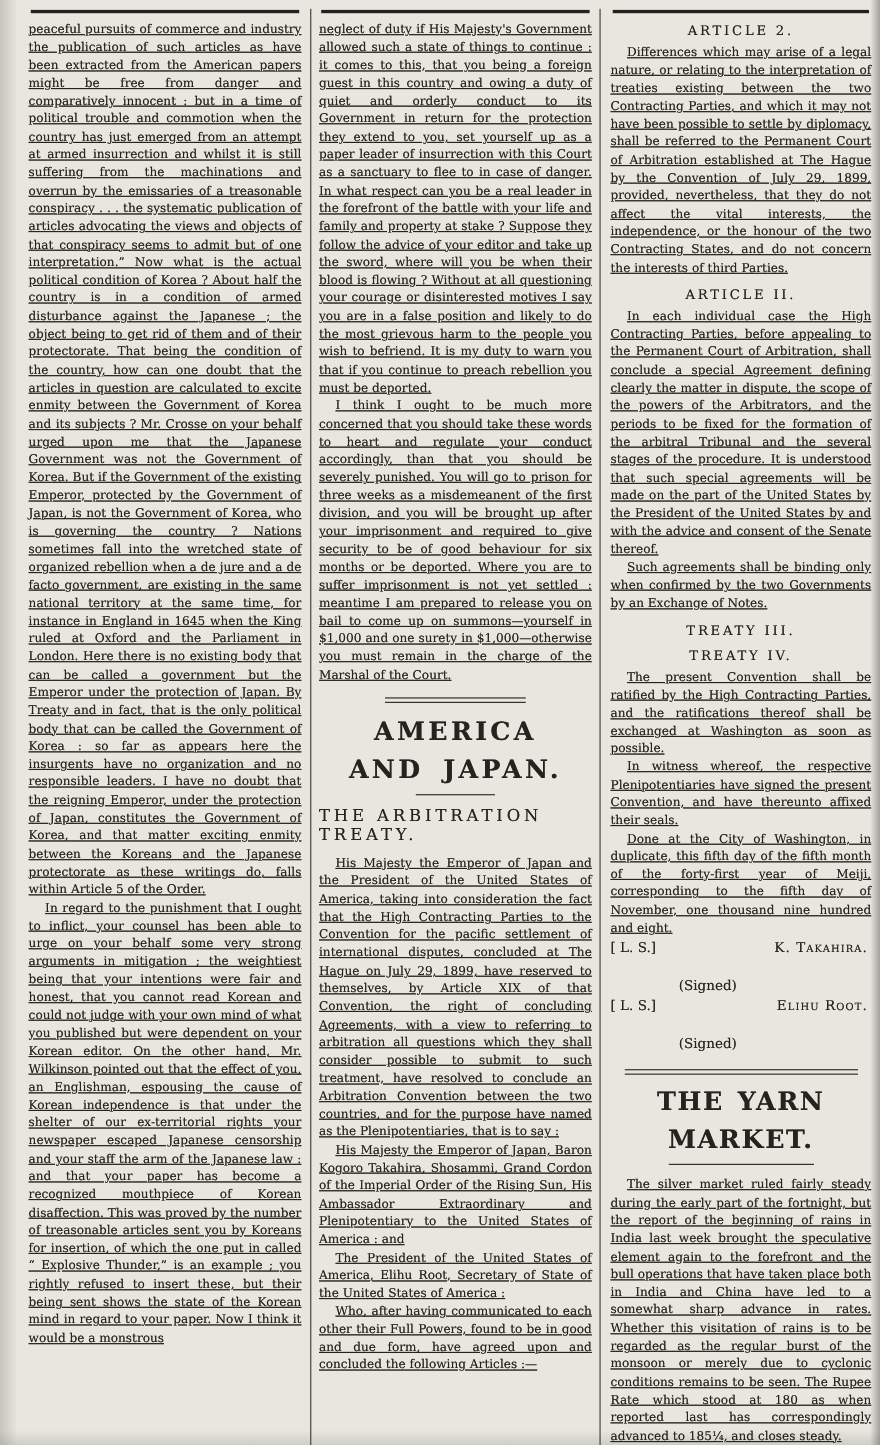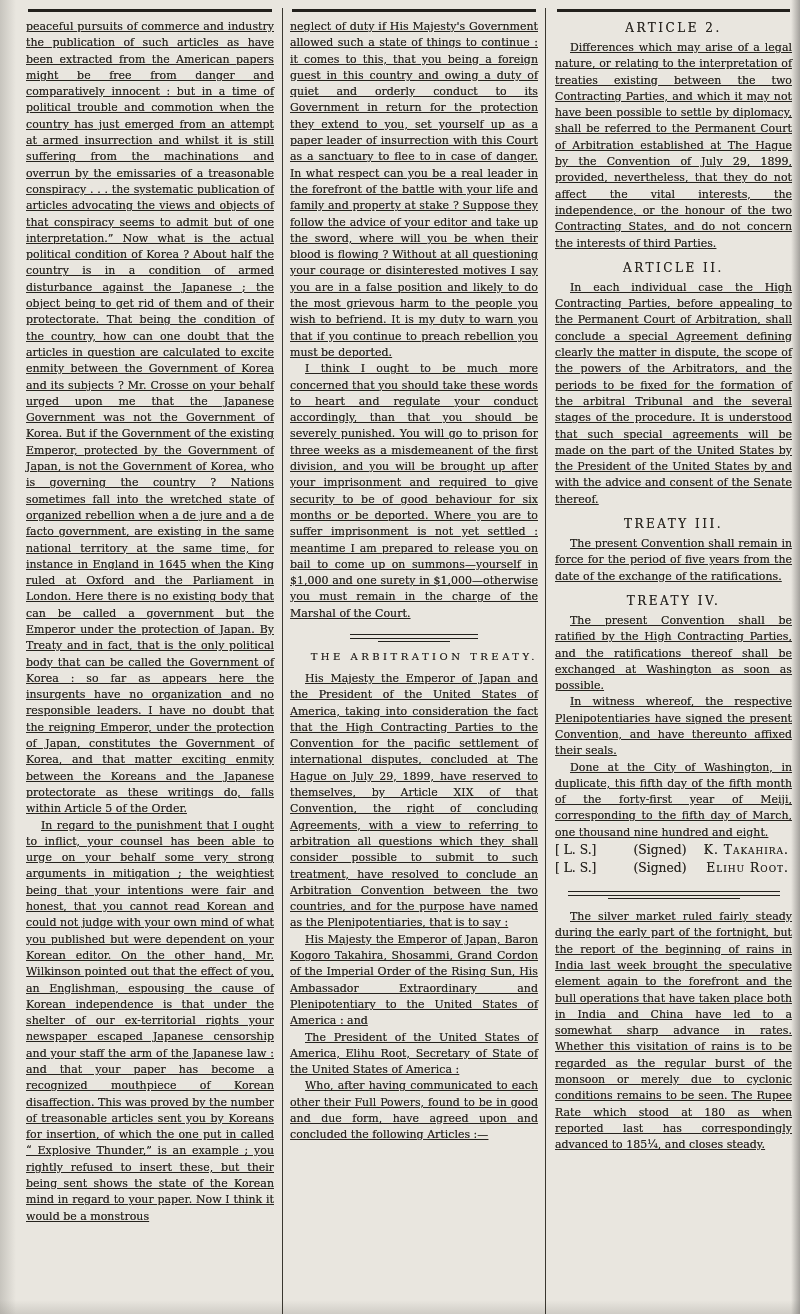--- a/index.html
+++ b/index.html
@@ -49,35 +49,35 @@
     word-spacing:7px;
     text-align:center;
     line-height:1.5;
     margin:10px auto 4px auto;
     max-width:218px;
   }
   .section-title.yarn { max-width:none; letter-spacing:1.5px; word-spacing:3px; margin-top:8px; }
   .title-underline { width:72px; border-top:1.5px solid #23211d; margin:0 auto 9px auto; }
   .title-underline.yarn { width:132px; margin-bottom:10px; }
   .section-subtitle {
-    font-size:10px;
+    font-size:15px;
     letter-spacing:3.5px;
-    text-align:right;
+    text-align:left;
     margin:0 0 9px 0;
   }
   .article-heading {
     font-size:12px;
     font-weight:normal;
     letter-spacing:2.5px;
     text-align:center;
     margin:9px 0 5px 0;
   }
   .sig-row { display:flex; font-size:12.3px; line-height:17px; margin-top:1px; }
   .sig-seal  { width:62px; }
-  .sig-label { width:86px; text-align:center; }
+  .sig-label { width:86px; text-align:left;margin-top:35px; }
   .sig-name  { flex:1; text-align:right; padding-right:3px; font-variant:small-caps; letter-spacing:1px; }
 </style>
 </head>
 <body>
 
 <div class="page">
 
   <div class="col col-left">
     <div class="top-rule"></div>
     <p class="body-text">peaceful pursuits of commerce and industry the publication of such articles as have been extracted from the American papers might be free from danger and comparatively innocent : but in a time of political trouble and commotion when the country has just emerged from an attempt at armed insurrection and whilst it is still suffering from the machinations and overrun by the emissaries of a treasonable conspiracy . . . the systematic publication of articles advocating the views and objects of that conspiracy seems to admit but of one interpretation.” Now what is the actual political condition of Korea ? About half the country is in a condition of armed disturbance against the Japanese ; the object being to get rid of them and of their protectorate. That being the condition of the country, how can one doubt that the articles in question are calculated to excite enmity between the Government of Korea and its subjects ? Mr. Crosse on your behalf urged upon me that the Japanese Government was not the Government of Korea. But if the Government of the existing Emperor, protected by the Government of Japan, is not the Government of Korea, who is governing the country ? Nations sometimes fall into the wretched state of organized rebellion when a de jure and a de facto government, are existing in the same national territory at the same time, for instance in England in 1645 when the King ruled at Oxford and the Parliament in London. Here there is no existing body that can be called a government but the Emperor under the protection of Japan. By Treaty and in fact, that is the only political body that can be called the Government of Korea : so far as appears here the insurgents have no organization and no responsible leaders. I have no doubt that the reigning Emperor, under the protection of Japan, constitutes the Government of Korea, and that matter exciting enmity between the Koreans and the Japanese protectorate as these writings do, falls within Article 5 of the Order.</p>
@@ -85,59 +85,61 @@
   </div>
 
   <div class="divider"></div>
 
   <div class="col col-mid">
     <div class="top-rule"></div>
     <p class="body-text">neglect of duty if His Majesty's Government allowed such a state of things to continue : it comes to this, that you being a foreign guest in this country and owing a duty of quiet and orderly conduct to its Government in return for the protection they extend to you, set yourself up as a paper leader of insurrection with this Court as a sanctuary to flee to in case of danger. In what respect can you be a real leader in the forefront of the battle with your life and family and property at stake ? Suppose they follow the advice of your editor and take up the sword, where will you be when their blood is flowing ? Without at all questioning your courage or disinterested motives I say you are in a false position and likely to do the most grievous harm to the people you wish to befriend. It is my duty to warn you that if you continue to preach rebellion you must be deported.</p>
     <p class="body-text indent">I think I ought to be much more concerned that you should take these words to heart and regulate your conduct accordingly, than that you should be severely punished. You will go to prison for three weeks as a misdemeanent of the first division, and you will be brought up after your imprisonment and required to give security to be of good behaviour for six months or be deported. Where you are to suffer imprisonment is not yet settled : meantime I am prepared to release you on bail to come up on summons—yourself in $1,000 and one surety in $1,000—otherwise you must remain in the charge of the Marshal of the Court.</p>
 
     <div class="double-rule"></div>
+    <h1 class="section-title">AMERICA AND JAPAN.</h1>
     <div class="title-underline"></div>
     <div class="section-subtitle">THE ARBITRATION TREATY.</div>
 
     <p class="body-text indent">His Majesty the Emperor of Japan and the President of the United States of America, taking into consideration the fact that the High Contracting Parties to the Convention for the pacific settlement of international disputes, concluded at The Hague on July 29, 1899, have reserved to themselves, by Article XIX of that Convention, the right of concluding Agreements, with a view to referring to arbitration all questions which they shall consider possible to submit to such treatment, have resolved to conclude an Arbitration Convention between the two countries, and for the purpose have named as the Plenipotentiaries, that is to say :</p>
     <p class="body-text indent">His Majesty the Emperor of Japan, Baron Kogoro Takahira, Shosammi, Grand Cordon of the Imperial Order of the Rising Sun, His Ambassador Extraordinary and Plenipotentiary to the United States of America : and</p>
     <p class="body-text indent">The President of the United States of America, Elihu Root, Secretary of State of the United States of America :</p>
     <p class="body-text indent">Who, after having communicated to each other their Full Powers, found to be in good and due form, have agreed upon and concluded the following Articles :—</p>
   </div>
 
   <div class="divider"></div>
 
   <div class="col col-right">
     <div class="top-rule"></div>
 
     <h3 class="article-heading">ARTICLE 2.</h3>
     <p class="body-text indent">Differences which may arise of a legal nature, or relating to the interpretation of treaties existing between the two Contracting Parties, and which it may not have been possible to settle by diplomacy, shall be referred to the Permanent Court of Arbitration established at The Hague by the Convention of July 29, 1899, provided, nevertheless, that they do not affect the vital interests, the independence, or the honour of the two Contracting States, and do not concern the interests of third Parties.</p>
 
     <h3 class="article-heading">ARTICLE II.</h3>
     <p class="body-text indent">In each individual case the High Contracting Parties, before appealing to the Permanent Court of Arbitration, shall conclude a special Agreement defining clearly the matter in dispute, the scope of the powers of the Arbitrators, and the periods to be fixed for the formation of the arbitral Tribunal and the several stages of the procedure. It is understood that such special agreements will be made on the part of the United States by the President of the United States by and with the advice and consent of the Senate thereof.</p>
+    <p class="body-text indent">Such agreements shall be binding only when confirmed by the two Governments by an Exchange of Notes.</p>
 
     <h3 class="article-heading">TREATY III.</h3>
-    <p class="body-text indent">The present Convention shall remain in force for the period of five years from the date of the exchange of the ratifications.</p>
 
     <h3 class="article-heading">TREATY IV.</h3>
     <p class="body-text indent">The present Convention shall be ratified by the High Contracting Parties, and the ratifications thereof shall be exchanged at Washington as soon as possible.</p>
     <p class="body-text indent">In witness whereof, the respective Plenipotentiaries have signed the present Convention, and have thereunto affixed their seals.</p>
-    <p class="body-text indent">Done at the City of Washington, in duplicate, this fifth day of the fifth month of the forty-first year of Meiji, corresponding to the fifth day of March, one thousand nine hundred and eight.</p>
+    <p class="body-text indent">Done at the City of Washington, in duplicate, this fifth day of the fifth month of the forty-first year of Meiji, corresponding to the fifth day of November, one thousand nine hundred and eight.</p>
 
     <div class="sig-row">
       <span class="sig-seal">[ L. S.]</span>
       <span class="sig-label">(Signed)</span>
       <span class="sig-name">K. Takahira.</span>
     </div>
     <div class="sig-row">
       <span class="sig-seal">[ L. S.]</span>
       <span class="sig-label">(Signed)</span>
       <span class="sig-name">Elihu Root.</span>
     </div>
 
     <div class="double-rule wide"></div>
+    <h1 class="section-title yarn">THE YARN MARKET.</h1>
     <div class="title-underline yarn"></div>
 
     <p class="body-text indent">The silver market ruled fairly steady during the early part of the fortnight, but the report of the beginning of rains in India last week brought the speculative element again to the forefront and the bull operations that have taken place both in India and China have led to a somewhat sharp advance in rates. Whether this visitation of rains is to be regarded as the regular burst of the monsoon or merely due to cyclonic conditions remains to be seen. The Rupee Rate which stood at 180 as when reported last has correspondingly advanced to 185¼, and closes steady.</p>
 
   </div>
 
 </div>
 
 </body></html>

